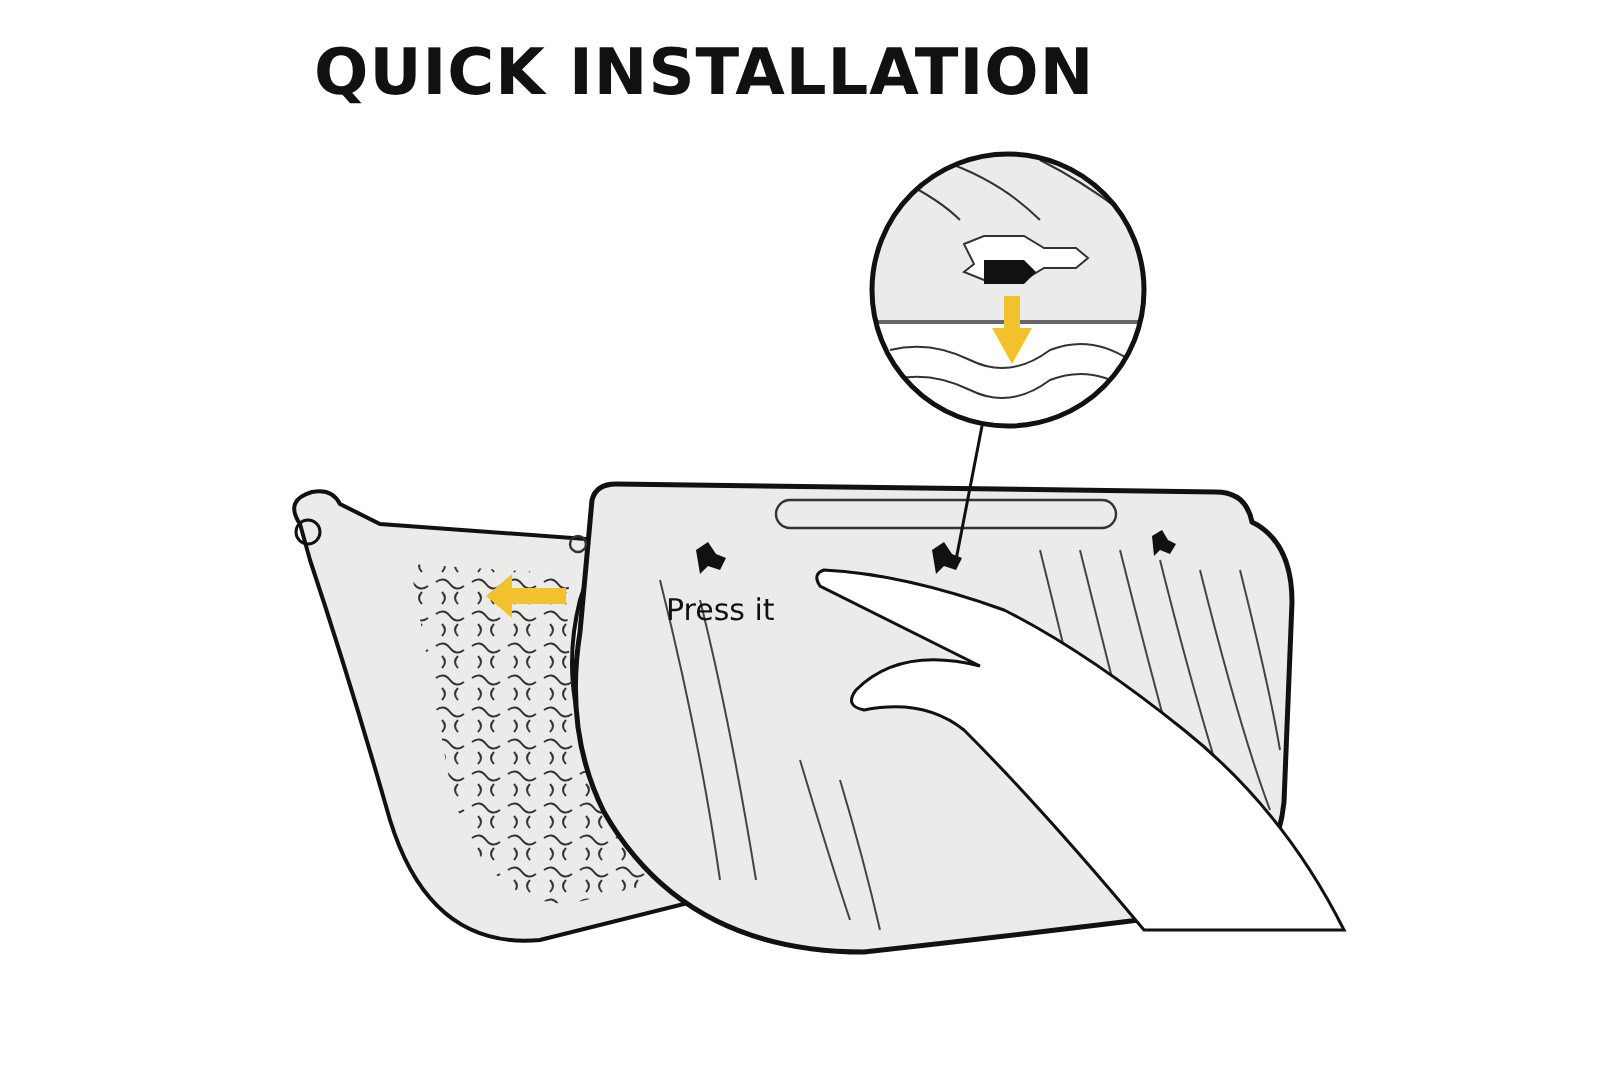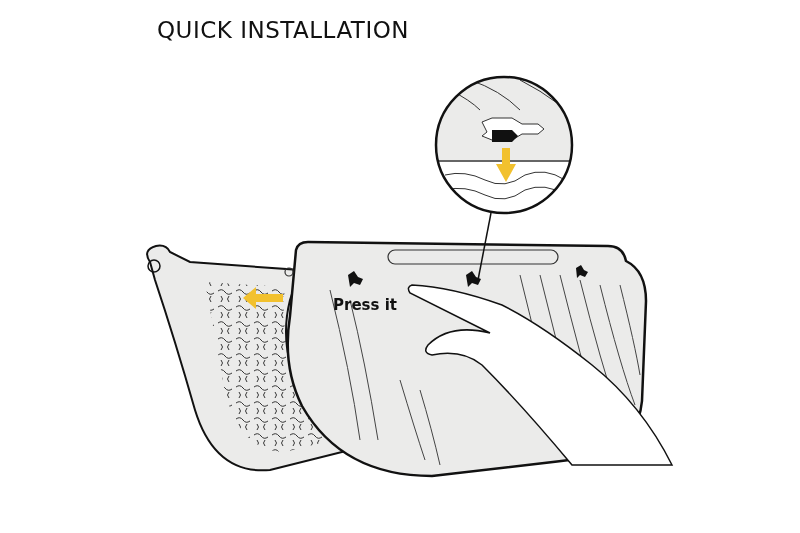--- a/index.html
+++ b/index.html
@@ -1,18 +1,18 @@
 <!DOCTYPE html>
 <html><head>
 <meta charset="utf-8">
 <style>
   html, body { margin: 0; padding: 0; background: #ffffff; }
   body { width: 800px; height: 533px; position: relative; overflow: hidden; font-family: "DejaVu Sans", sans-serif; }
-  .title { position: absolute; left: 157px; top: 17px; font-size: 23px; font-weight: normal; color: #111111; letter-spacing: 0.5px; }
-  .label { position: absolute; left: 333px; top: 296px; font-size: 15px; font-weight: bold; color: #111111; }
+  .title { position: absolute; left: 157px; top: 17px; font-size: 32px; font-weight: bold; color: #111111; letter-spacing: 0.5px; }
+  .label { position: absolute; left: 333px; top: 296px; font-size: 15px; font-weight: normal; color: #111111; }
   svg.diagram { position: absolute; left: 0; top: 0; }
 </style>
 </head>
 <body>
 
 <div class="title">QUICK INSTALLATION</div>
 
 <svg class="diagram" width="800" height="533" viewBox="0 0 800 533">
   <defs>
     <pattern id="mesh" width="18" height="16" patternUnits="userSpaceOnUse">

